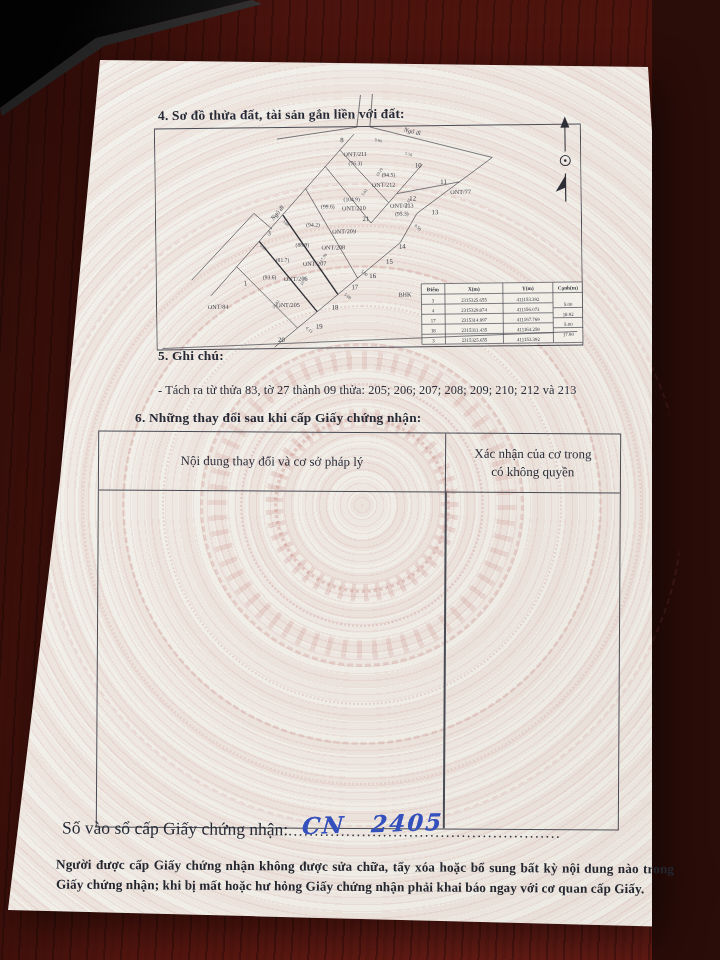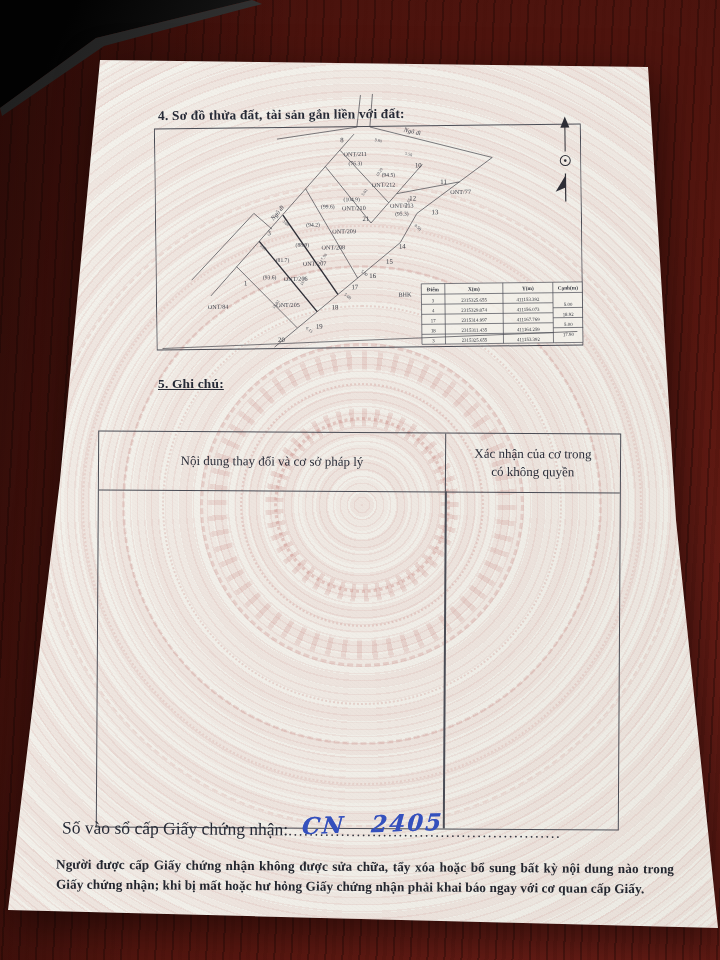--- a/index.html
+++ b/index.html
@@ -1,16 +1,16 @@
 <!DOCTYPE html>
 <html><head>
 <meta charset="utf-8">
 <style>
   html,body{margin:0;padding:0;width:720px;height:960px;overflow:hidden;background:#2a0c08;}
-  .scene{position:relative;width:720px;height:960px;font-family:"Liberation Serif",serif;}
+  .scene{position:relative;width:652px;height:960px;font-family:"Liberation Serif",serif;}
   
   .wood{position:absolute;inset:0;
     background:
       linear-gradient(100deg, rgba(0,0,0,.38), rgba(0,0,0,0) 35%),
       repeating-linear-gradient(93deg, rgba(18,4,2,.30) 0 2px, rgba(0,0,0,0) 2px 7px, rgba(70,16,10,.22) 7px 11px, rgba(0,0,0,0) 11px 17px),
       radial-gradient(ellipse at 80% 80%, #702019 0%, #591710 45%, #3f100b 100%);
   }
   .wood-knot{position:absolute;right:40px;top:520px;width:200px;height:330px;border-radius:50%;
     background:radial-gradient(ellipse at 50% 50%, rgba(30,6,4,.35) 0 30%, rgba(0,0,0,0) 70%);}
   
@@ -40,21 +40,21 @@
   .r7{width:640px;height:640px;border:2px dashed rgba(185,100,95,.12);}
   .motif{width:276px;height:276px;background:repeating-conic-gradient(rgba(188,102,96,.17) 0 3deg, rgba(0,0,0,0) 3deg 8deg);
     -webkit-mask:radial-gradient(circle, rgba(0,0,0,0) 0 40%, #000 41% 49%, rgba(0,0,0,0) 50%);
             mask:radial-gradient(circle, rgba(0,0,0,0) 0 40%, #000 41% 49%, rgba(0,0,0,0) 50%);}
   .motif2{width:440px;height:440px;background:repeating-conic-gradient(rgba(188,102,96,.15) 0 2deg, rgba(0,0,0,0) 2deg 6deg);
     -webkit-mask:radial-gradient(circle, rgba(0,0,0,0) 0 43%, #000 44% 49%, rgba(0,0,0,0) 50%);
             mask:radial-gradient(circle, rgba(0,0,0,0) 0 43%, #000 44% 49%, rgba(0,0,0,0) 50%);}
   .sec-title{position:absolute;font-weight:bold;font-size:13.4px;color:#262a36;letter-spacing:.2px;}
   .sec4-title{left:158px;top:107px;transform:rotate(-.5deg);}
   .map-svg{position:absolute;left:155px;top:92px;transform:rotate(-.7deg);}
-  .sec5-title{left:158px;top:376px;text-decoration:underline;}
+  .sec5-title{left:158px;top:348px;}
   .sec5-note{position:absolute;left:158px;top:383px;font-size:12.3px;color:#2b2e3a;white-space:nowrap;letter-spacing:.1px;}
   .sec6-title{left:135px;top:410px;}
   .changes-table{position:absolute;left:97px;top:432px;width:521px;height:395px;
     border:1.3px solid #4a4c55;transform:rotate(.35deg);}
   .ct-header{display:flex;height:58px;border-bottom:1.1px solid #4a4c55;}
   .ct-c1{width:66.5%;border-right:1.1px solid #4a4c55;display:flex;align-items:center;justify-content:center;}
   .ct-c2{width:33.5%;display:flex;align-items:center;justify-content:center;text-align:center;}
   .ct-c2-inner{line-height:1.35;}
   .ct-col2-divider{position:absolute;left:66.5%;top:58px;bottom:0;width:1.1px;background:#4a4c55;}
   .ct-header div{font-size:13px;color:#2b2e3a;}
@@ -220,21 +220,23 @@
         <text class="td" x="318" y="251">2315325.655</text>
         <text class="td" x="372" y="251">411153.392</text>
         <text class="td" x="412" y="216.5">5.00</text>
         <text class="td" x="412" y="226.5">18.92</text>
         <text class="td" x="412" y="236.5">5.00</text>
         <text class="td" x="412" y="246.5">17.90</text>
       </g>
     </svg>
 
     <div class="sec-title sec5-title">5. Ghi chú:</div>
-
+    <div class="sec5-note">- Tách ra từ thửa 83, tờ 27 thành 09 thửa: 205; 206; 207; 208; 209; 210; 212 và 213</div>
+
+    <div class="sec-title sec6-title">6. Những thay đổi sau khi cấp Giấy chứng nhận:</div>
     <div class="changes-table">
       <div class="ct-header">
         <div class="ct-c1">Nội dung thay đổi và cơ sở pháp lý</div>
         <div class="ct-c2">
           <div class="ct-c2-inner">
             <div>Xác nhận của cơ trong</div>
             <div>có không quyền</div>
           </div>
         </div>
       </div>

